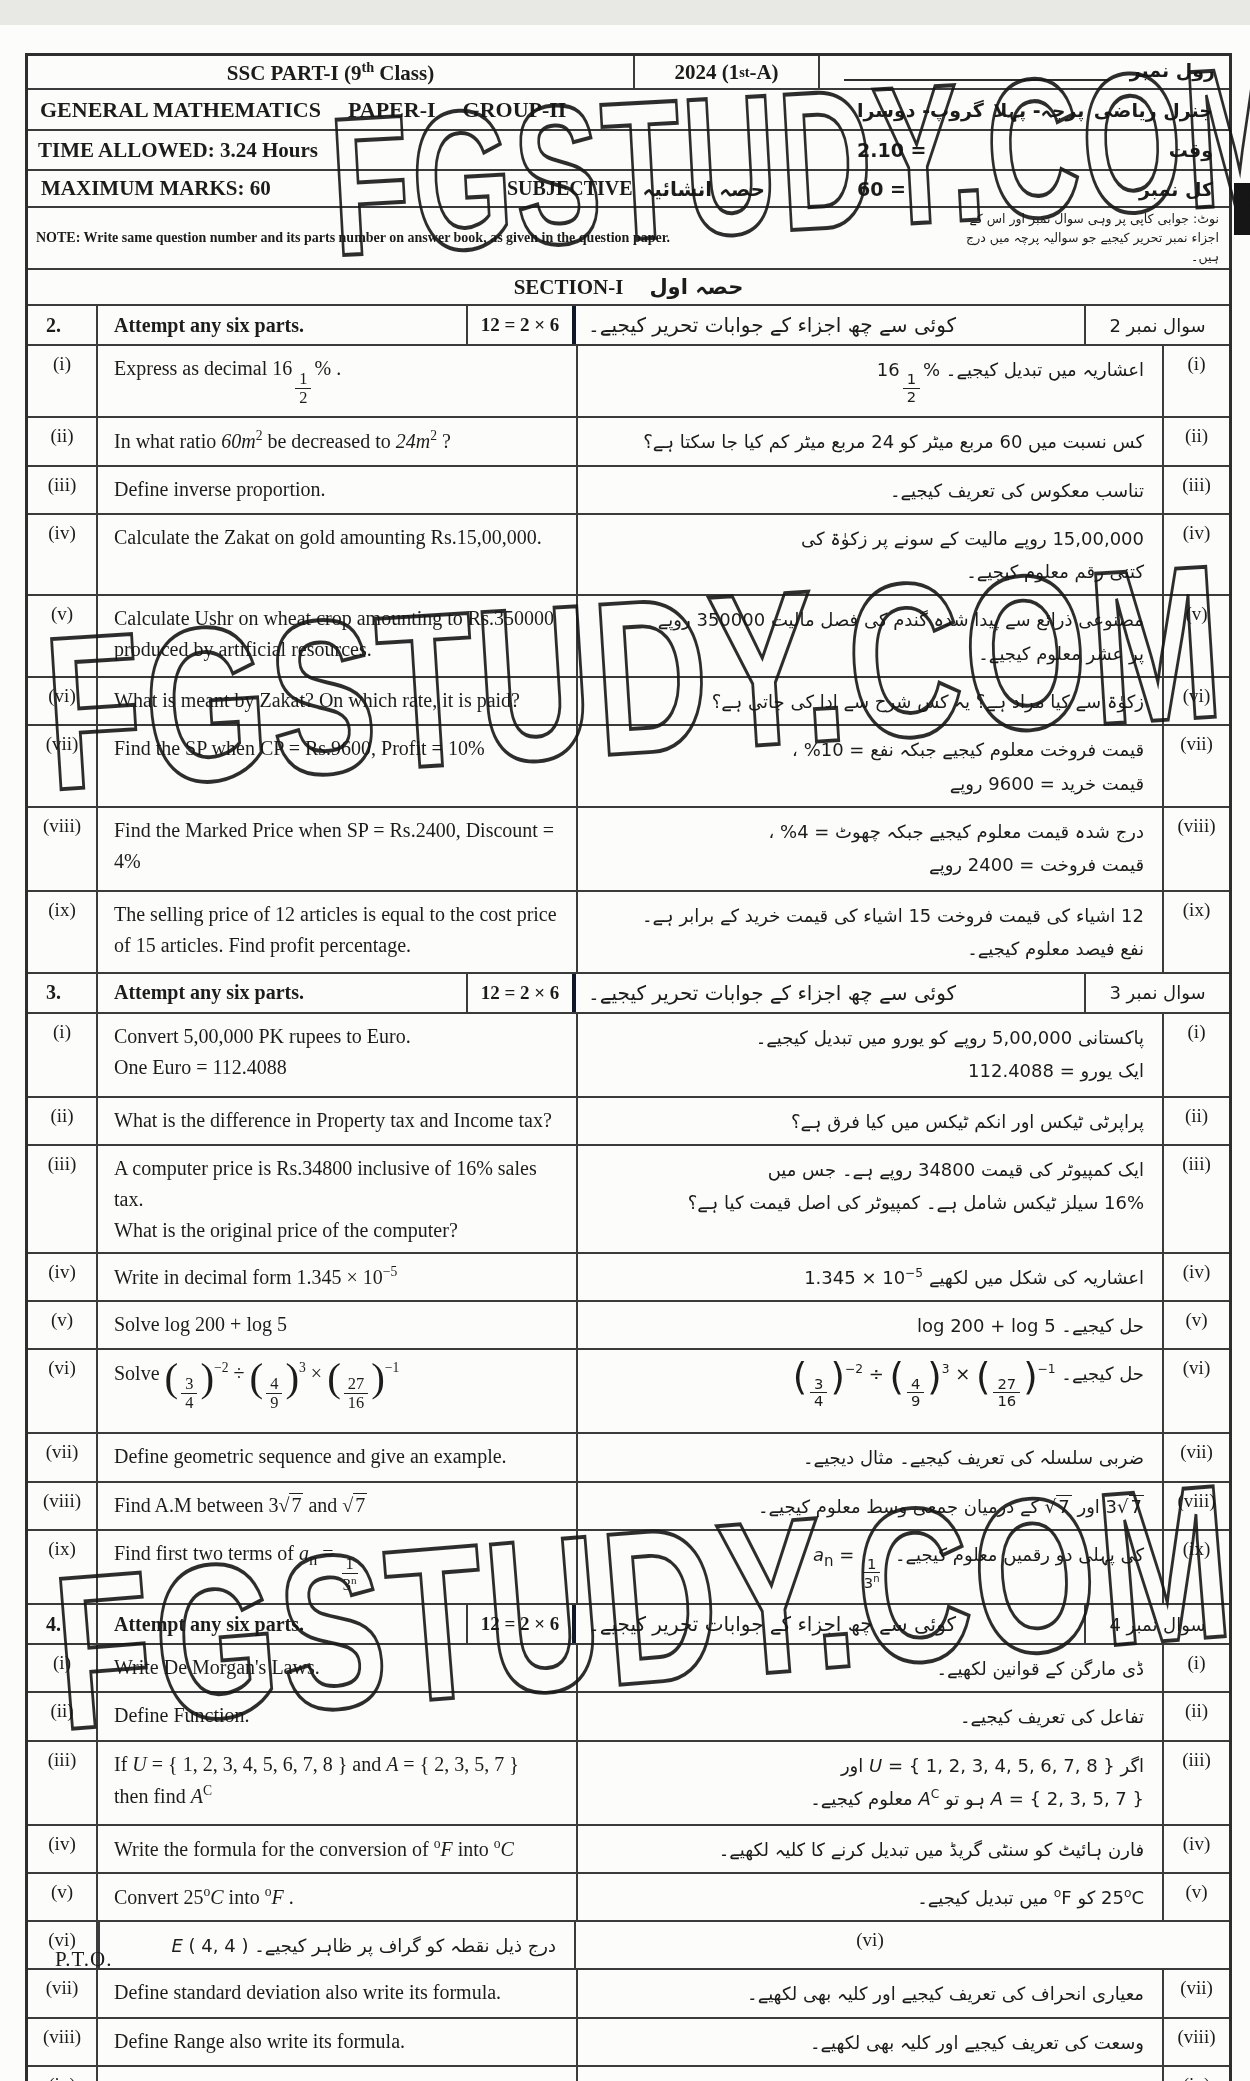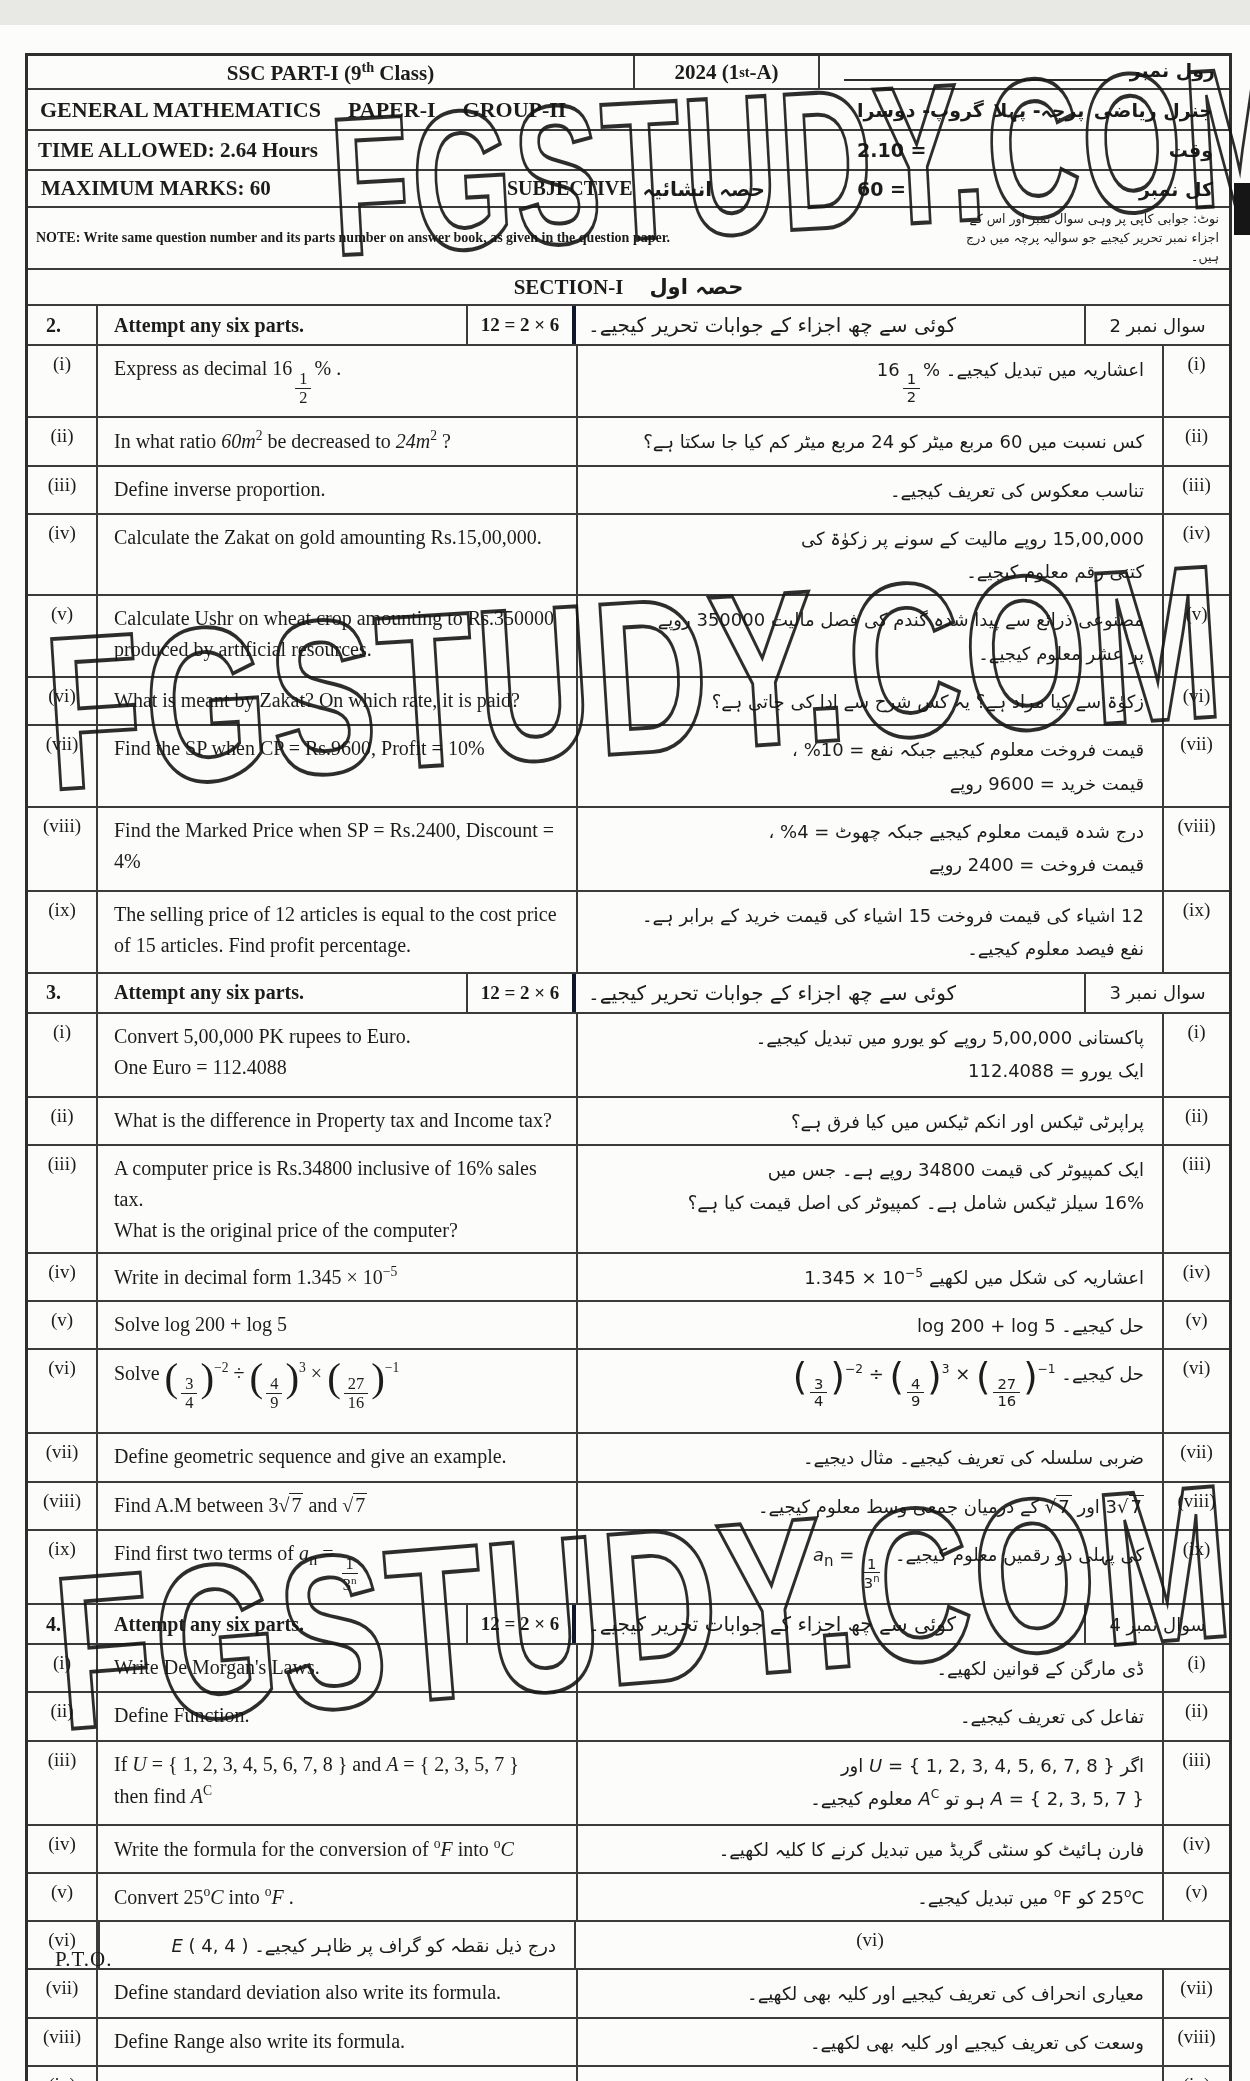--- a/index.html
+++ b/index.html
@@ -91,21 +91,21 @@
         <span>GROUP-II</span>
       </div>
       <div class="hr-right ur">
         <span>جنرل ریاضی</span>
         <span>پرچہ- پہلا</span>
         <span>گروپ- دوسرا</span>
       </div>
     </div>
 
     <div class="hrow hr3">
-      <div class="hcell timecell">TIME ALLOWED: 2.64 Hours</div>
+      <div class="hcell timecell">TIME ALLOWED: 3.24 Hours</div>
       <div class="hr-right ur">
         <span>وقت</span>
         <span>= 2.10</span>
       </div>
     </div>
 
     <div class="hrow hr4">
       <div class="hcell markscell2 marksrow-left">
         <span>MAXIMUM MARKS: 60</span>
         <span class="subjective">

